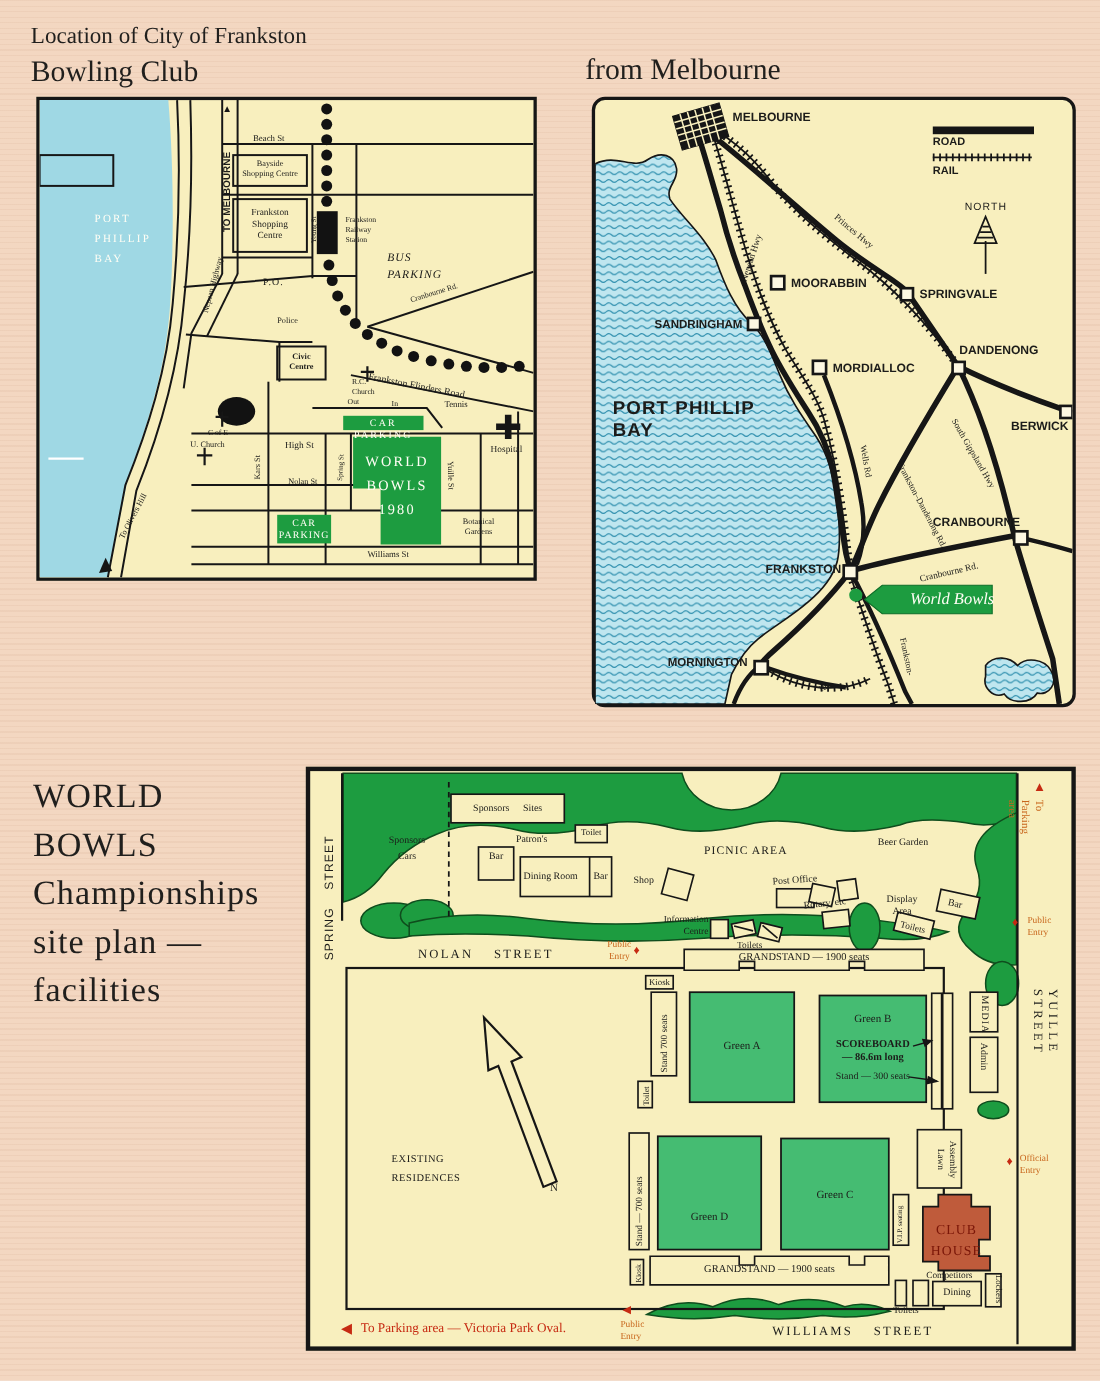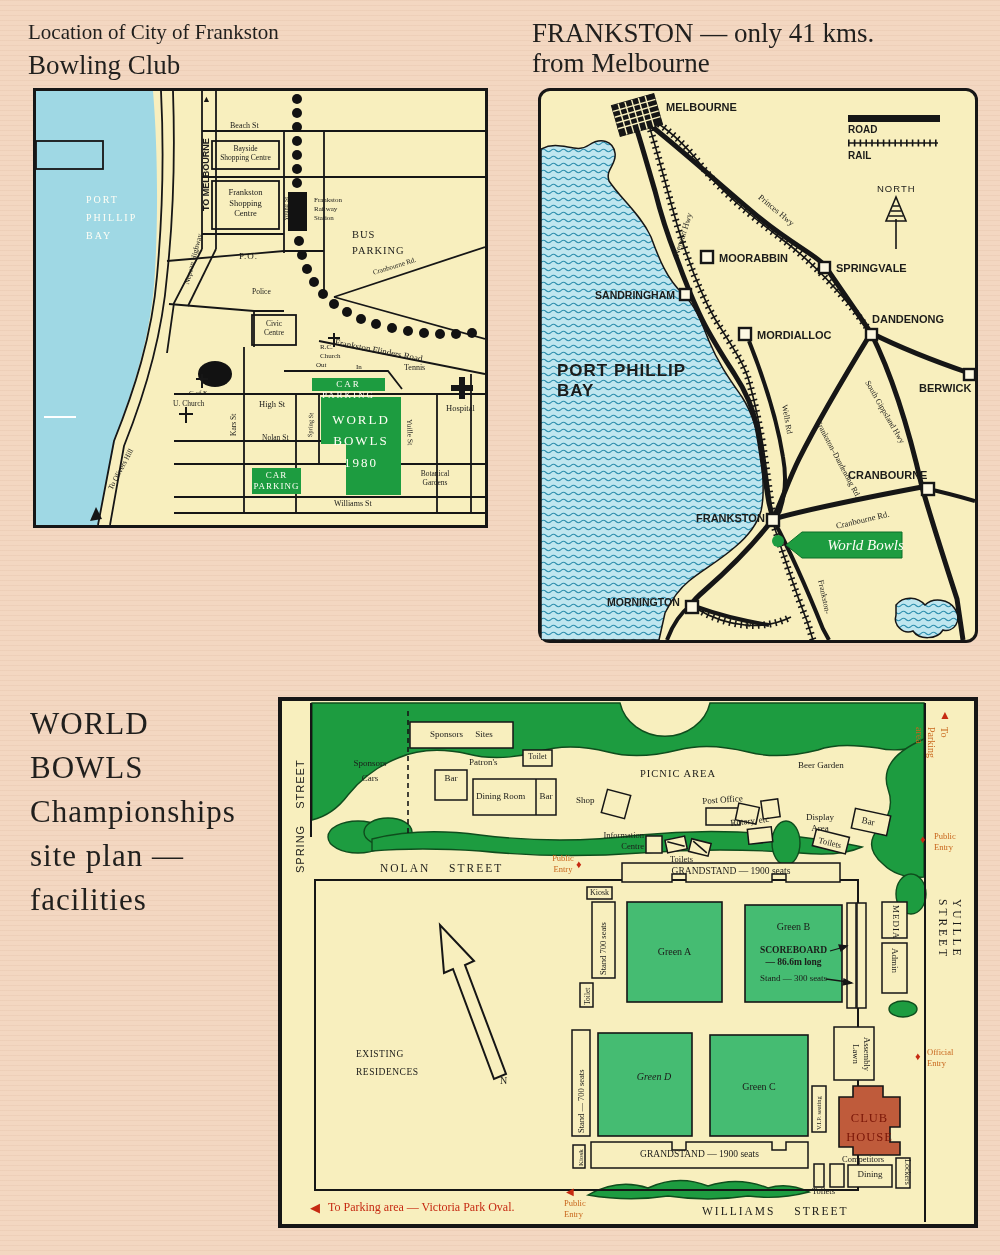--- a/index.html
+++ b/index.html
@@ -22,21 +22,20 @@
   .ic{position:absolute;z-index:5;line-height:1;transform-origin:50% 50%;}
 </style>
 </head>
 <body>
 
 <div class="page">
 
   <div class="ttl" style="left:28px;top:20px;font-size:21px;">Location of City of Frankston</div>
   <div class="ttl" style="left:28px;top:50px;font-size:27px;">Bowling Club</div>
 
-  <div class="ttl" style="left:532px;top:18px;font-size:27px;">FRANKSTON — only 41 kms.</div>
   <div class="ttl" style="left:532px;top:48px;font-size:27px;">from Melbourne</div>
 
   <div class="ttl" style="left:30px;top:702px;font-size:31px;line-height:1.42;letter-spacing:1px;">WORLD
 BOWLS
 Championships
 site plan —
 facilities</div>
 
   <div class="panel" style="left:33px;top:88px;width:455px;height:440px;">
     <svg width="449" height="434" viewBox="0 0 449 434">
@@ -130,27 +129,27 @@
     <span class="lbl" style="left:194px;top:30px;font-size:8px;">Beach St</span>
     <span class="lbl ctr" style="left:176px;top:53px;width:67px;font-size:7.5px;">Bayside
 Shopping Centre</span>
     <span class="lbl ctr" style="left:176px;top:96px;width:67px;font-size:8.5px;">Frankston
 Shopping
 Centre</span>
     <span class="lbl" style="left:246px;top:130px;font-size:6.5px;transform:rotate(-90deg);">Young St</span>
     <span class="lbl" style="left:278px;top:105px;font-size:7px;">Frankston
 Railway
 Station</span>
-    <span class="lbl" style="left:316px;top:136px;font-size:10.5px;letter-spacing:1px;line-height:1.5;">BUS
+    <span class="lbl" style="left:316px;top:136px;font-size:10.5px;letter-spacing:1px;line-height:1.5;font-style:italic;">BUS
 PARKING</span>
     <span class="lbl" style="left:146px;top:192px;font-size:7.5px;transform:rotate(-75deg);">Nepean Highway</span>
     <span class="lbl" style="left:203px;top:160px;font-size:9px;letter-spacing:1px;">P.O.</span>
     <span class="lbl" style="left:216px;top:196px;font-size:7.5px;">Police</span>
     <span class="lbl" style="left:336px;top:178px;font-size:7px;transform:rotate(-17deg);">Cranbourne Rd.</span>
-    <span class="lbl ctr" style="left:216px;top:228px;width:44px;font-size:7.5px;">Civic
+    <span class="lbl ctr" style="left:216px;top:228px;width:44px;font-size:7.5px;font-weight:bold;">Civic
 Centre</span>
     <span class="lbl" style="left:300px;top:246px;font-size:9px;transform:rotate(11deg);">Frankston Flinders Road</span>
     <span class="lbl" style="left:284px;top:252px;font-size:7px;">R.C.
 Church</span>
     <span class="lbl" style="left:280px;top:270px;font-size:7px;">Out</span>
     <span class="lbl" style="left:320px;top:272px;font-size:7px;">In</span>
     <span class="lbl wh ctr" style="left:276px;top:288px;width:73px;font-size:9px;letter-spacing:2px;">CAR PARKING</span>
     <span class="lbl" style="left:368px;top:272px;font-size:8px;">Tennis</span>
     <span class="lbl" style="left:410px;top:312px;font-size:8.5px;">Hospital</span>
     <span class="lbl" style="left:153px;top:298px;font-size:7px;">C of E</span>
@@ -385,21 +384,21 @@
 
     <span class="lbl ctr" style="left:345px;top:245px;width:95px;font-size:10px;">Green A</span>
     <span class="lbl ctr" style="left:463px;top:220px;width:97px;font-size:10px;">Green B</span>
     <span class="lbl ctr" style="left:463px;top:244px;width:97px;font-size:9.5px;font-weight:bold;">SCOREBOARD
 — 86.6m long</span>
     <span class="lbl ctr" style="left:463px;top:272px;width:97px;font-size:9px;">Stand — 300 seats</span>
     <span class="lbl" style="left:619px;top:204px;font-size:9px;letter-spacing:1px;transform:rotate(90deg);">MEDIA</span>
     <span class="lbl" style="left:618px;top:247px;font-size:9px;transform:rotate(90deg);">Admin</span>
     <span class="lbl ctr" style="left:590px;top:330px;width:46px;font-size:8.5px;transform:rotate(90deg);">Assembly
 Lawn</span>
-    <span class="lbl ctr" style="left:316px;top:370px;width:112px;font-size:10px;font-style:italic;">Green D</span>
+    <span class="lbl ctr" style="left:316px;top:400px;width:94px;font-size:10px;">Green D</span>
     <span class="lbl ctr" style="left:428px;top:380px;width:98px;font-size:10px;">Green C</span>
     <span class="lbl" style="left:294px;top:432px;font-size:8.5px;transform:rotate(-90deg);">Stand — 700 seats</span>
     <span class="lbl" style="left:533px;top:429px;font-size:6.5px;transform:rotate(-90deg);">V.I.P. seating</span>
     <span class="lbl ctr" style="left:557px;top:408px;width:61px;font-size:12.5px;letter-spacing:1px;color:#7a1608;line-height:1.5;">CLUB
 HOUSE</span>
 
     <span class="lbl" style="left:295px;top:465px;font-size:7px;transform:rotate(-90deg);">Kiosk</span>
     <span class="lbl ctr" style="left:309px;top:448px;width:217px;font-size:9.5px;">GRANDSTAND — 1900 seats</span>
     <span class="lbl" style="left:560px;top:453px;font-size:8.5px;">Competitors</span>
     <span class="lbl ctr" style="left:566px;top:468px;width:44px;font-size:9px;">Dining</span>

